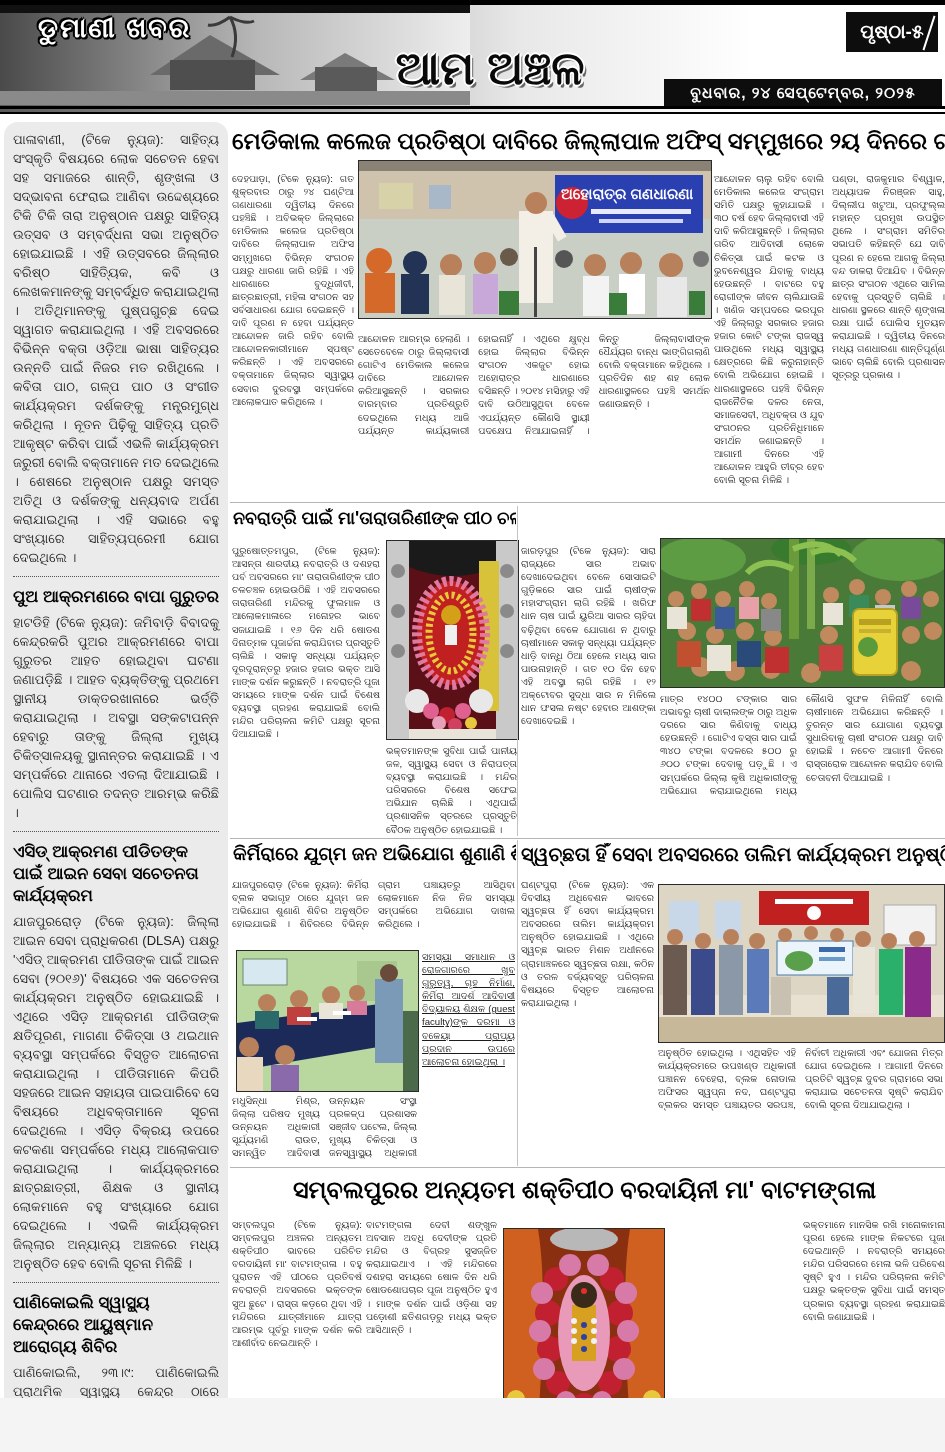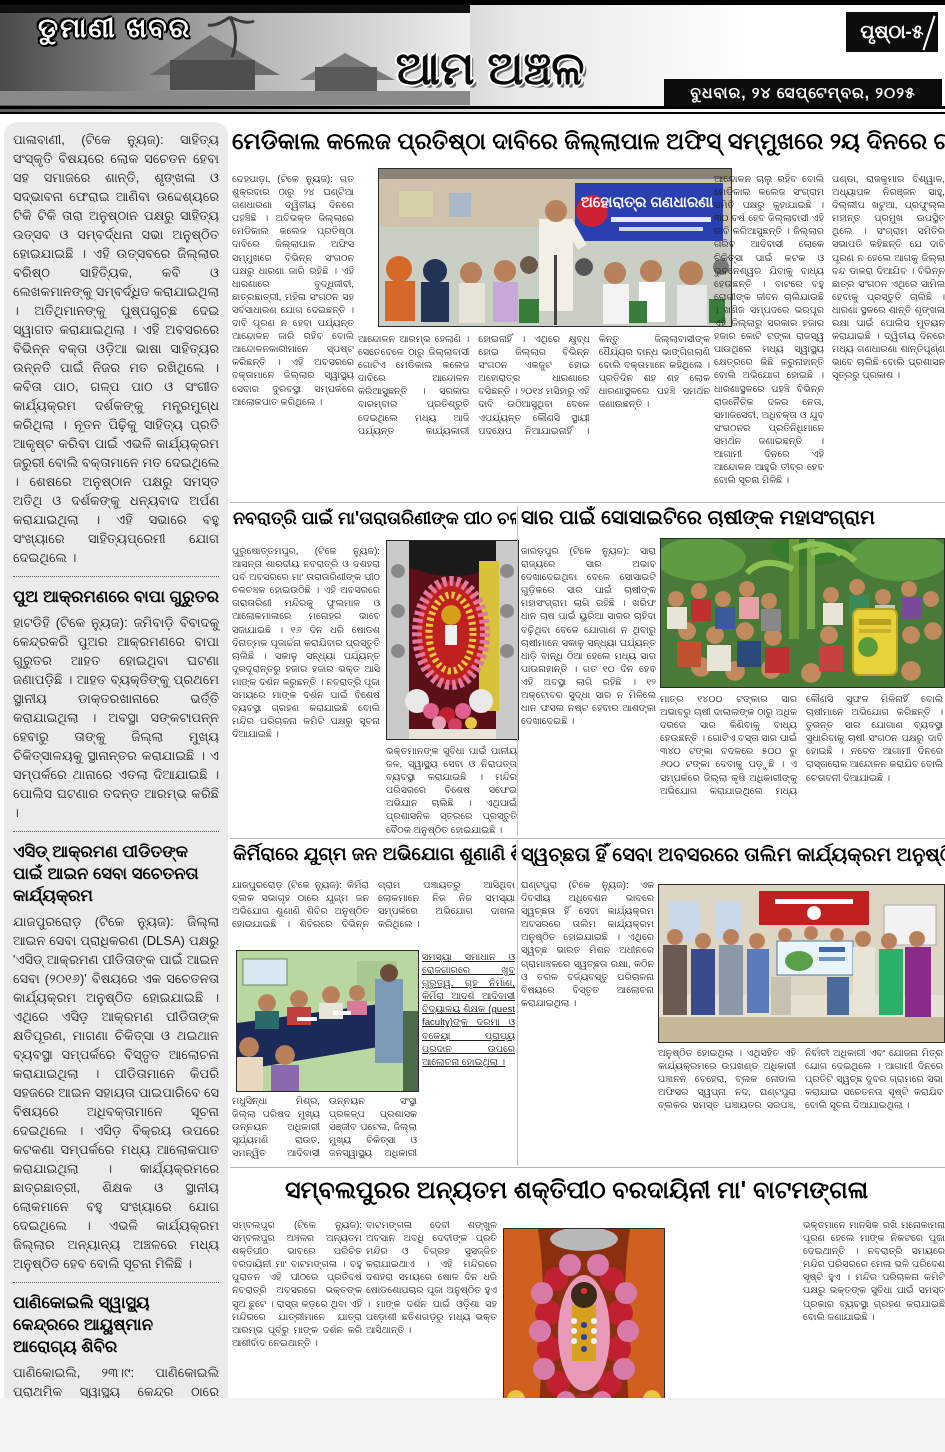--- a/index.html
+++ b/index.html
@@ -95,21 +95,21 @@
           <circle cx="176" cy="70" r="11" fill="#2a2020"></circle>
         <ellipse cx="10" cy="120" rx="18" ry="40" fill="#d88a30"></ellipse>
         <rect x="112" y="30" width="22" height="34" fill="#8a9ab0"></rect>
           <circle cx="123" cy="26" r="8" fill="#b9805c"></circle>
       </svg>
     </div>
     <div class="sbody">ପ୍ରସୂତି ବିଭାଗ ଡାକ୍ତର ଶ୍ରୀମତୀ ସୁଷ୍ମିତା ସ୍ୱାଇଁ, ସ୍ୱାସ୍ଥ୍ୟ କର୍ମଚାରୀ ଓ ଆଶା କର୍ମୀମାନେ ଶିବିର ପରିଚାଳନାରେ ସହଯୋଗ କରିଥିଲେ । ରକ୍ତଚାପ, ମଧୁମେହ ଓ ଟୀକାକରଣ ସେବା ମଧ୍ୟ ପ୍ରଦାନ କରାଯାଇଥିଲା । ଶିବିରରେ ମହିଳାମାନଙ୍କ ଉପସ୍ଥିତି ଉଲ୍ଲେଖନୀୟ ଥିଲା ।</div>
   </div>
 
   <div class="hl center" style="left:232px;top:126px;width:713px;font-size:23px;line-height:30px;">ମେଡିକାଲ କଲେଜ ପ୍ରତିଷ୍ଠା ଦାବିରେ ଜିଲ୍ଲାପାଳ ଅଫିସ୍ ସମ୍ମୁଖରେ ୨ୟ ଦିନରେ ଗଣଧାରଣା</div>
-  <div class="photo" style="left:358px;top:168px;width:352px;height:157px;margin-left:20px;">
+  <div class="photo" style="left:358px;top:160px;width:352px;height:157px;">
     <svg width="352" height="157" viewBox="0 0 352 157">
       <rect width="352" height="157" fill="#c9cfc5"></rect>
       <rect x="0" y="0" width="352" height="58" fill="#cfc3ae"></rect>
       <rect x="0" y="0" width="352" height="10" fill="#8a8274"></rect>
       <rect x="20" y="22" width="34" height="26" fill="#d8d2a8"></rect>
         <rect x="70" y="24" width="22" height="24" fill="#a8b8c8"></rect>
       <rect x="196" y="14" width="148" height="58" fill="#2a3fb0"></rect>
       <circle cx="213" cy="42" r="16" fill="#cc2233"></circle>
       <text x="268" y="38" font-size="15" fill="#ffffff" font-weight="bold" text-anchor="middle">ଅହୋରାତ୍ର ଗଣଧାରଣା</text>
       <rect x="232" y="48" width="100" height="5" fill="#e8e8ff"></rect>
@@ -175,21 +175,20 @@
         <circle cx="68" cy="184" r="7" fill="#d04060"></circle>
         <circle cx="84" cy="182" r="6" fill="#e8c93e"></circle>
       <rect x="22" y="188" width="87" height="10" fill="#e8e4da"></rect>
     </svg>
   </div>
   <div class="col" style="left:232px;top:544px;width:148px;height:292px;">ପୁରୁଷୋତ୍ତମପୁର, (ଟିକେ ନ୍ୟୁଜ): ଆସନ୍ତା ଶାରଦୀୟ ନବରାତ୍ରି ଓ ଦଶହରା ପର୍ବ ଅବସରରେ ମା' ତାରାତାରିଣୀଙ୍କ ପୀଠ ଚଳଚଞ୍ଚଳ ହୋଇଉଠିଛି । ଏହି ଅବସରରେ ତାରାତାରିଣୀ ମନ୍ଦିରକୁ ଫୁଲମାଳ ଓ ଆଲୋକମାଳାରେ ମନୋହର ଭାବେ ସଜାଯାଇଛି । ୧୬ ଦିନ ଧରି ଷୋଡଶ ଦିନାତ୍ମକ ପୂଜାର୍ଚ୍ଚନା କରାଯିବାର ପ୍ରସ୍ତୁତି ଚାଲିଛି । ସକାଳୁ ସନ୍ଧ୍ୟା ପର୍ଯ୍ୟନ୍ତ ଦୂରଦୂରାନ୍ତରୁ ହଜାର ହଜାର ଭକ୍ତ ଆସି ମାଙ୍କ ଦର୍ଶନ କରୁଛନ୍ତି । ନବରାତ୍ରି ପୂଜା ସମୟରେ ମାଙ୍କ ଦର୍ଶନ ପାଇଁ ବିଶେଷ ବ୍ୟବସ୍ଥା ଗ୍ରହଣ କରାଯାଇଛି ବୋଲି ମନ୍ଦିର ପରିଚାଳନା କମିଟି ପକ୍ଷରୁ ସୂଚନା ଦିଆଯାଇଛି ।</div>
   <div class="col" style="left:386px;top:744px;width:131px;height:92px;">ଭକ୍ତମାନଙ୍କ ସୁବିଧା ପାଇଁ ପାନୀୟ ଜଳ, ସ୍ୱାସ୍ଥ୍ୟ ସେବା ଓ ନିରାପତ୍ତା ବ୍ୟବସ୍ଥା କରାଯାଇଛି । ମନ୍ଦିର ପରିସରରେ ବିଶେଷ ସଫେଇ ଅଭିଯାନ ଚାଲିଛି । ଏଥିପାଇଁ ପ୍ରଶାସନିକ ସ୍ତରରେ ପ୍ରସ୍ତୁତି ବୈଠକ ଅନୁଷ୍ଠିତ ହୋଇଯାଇଛି ।</div>
 
   <div class="vline" style="left:517px;top:506px;height:330px;"></div>
 
-  <div class="hl" style="left:521px;top:506px;width:424px;font-size:20px;">ସାର ପାଇଁ ସୋସାଇଟିରେ ଚାଷୀଙ୍କ ମହାସଂଗ୍ରାମ</div>
   <div class="photo" style="left:660px;top:538px;width:283px;height:148px;">
     <svg width="283" height="148" viewBox="0 0 283 148">
       <rect width="283" height="148" fill="#4a7a38"></rect>
       <ellipse cx="40" cy="20" rx="45" ry="22" fill="#5e9c44"></ellipse>
         <ellipse cx="240" cy="18" rx="50" ry="24" fill="#5e9c44"></ellipse>
         <ellipse cx="150" cy="10" rx="40" ry="16" fill="#387a2e"></ellipse>
       <rect x="128" y="0" width="10" height="100" fill="#6a9a3a"></rect>
         <rect x="146" y="0" width="8" height="90" fill="#7aaa4a"></rect>
       <path d="M132 10 q30 -12 48 6 M132 30 q-30 -14 -46 4 M150 14 q26 -10 44 8" stroke="#8cc050" stroke-width="6" fill="none"></path>
       <g fill="#c08a5e">
@@ -312,21 +311,21 @@
       <rect x="112" y="92" width="20" height="38" fill="#c8c0b0"></rect>
         <rect x="168" y="92" width="22" height="38" fill="#4a6a9a"></rect>
       <rect x="0" y="132" width="285" height="25" fill="#c8b89a"></rect>
     </svg>
   </div>
   <div class="col" style="left:521px;top:878px;width:133px;height:286px;">ଘଣ୍ଟପୁରା (ଟିକେ ନ୍ୟୁଜ): ଏକ ଦିବସୀୟ ଅଧିବେଶନ ଭାବରେ ସ୍ୱଚ୍ଛତା ହିଁ ସେବା କାର୍ଯ୍ୟକ୍ରମ ଅବସରରେ ତାଲିମ କାର୍ଯ୍ୟକ୍ରମ ଅନୁଷ୍ଠିତ ହୋଇଯାଇଛି । ଏଥିରେ ସ୍ୱଚ୍ଛ ଭାରତ ମିଶନ ଅଧୀନରେ ଗ୍ରାମାଞ୍ଚଳରେ ସ୍ୱଚ୍ଛତା ରକ୍ଷା, କଠିନ ଓ ତରଳ ବର୍ଜ୍ୟବସ୍ତୁ ପରିଚାଳନା ବିଷୟରେ ବିସ୍ତୃତ ଆଲୋଚନା କରାଯାଇଥିଲା ।</div>
   <div class="col cols2" style="left:658px;top:1046px;width:285px;height:118px;">ଅନୁଷ୍ଠିତ ହୋଇଥିଲା । ଏଥିସହିତ ଏହି କାର୍ଯ୍ୟକ୍ରମରେ ଉପଖଣ୍ଡ ଅଧିକାରୀ ପଞ୍ଚାନନ ବେହେରା, ବ୍ଲକ ନୋଡାଲ ଅଫିସର ସ୍ୱପ୍ନା ନଦ, ଘଣ୍ଟପୁରା ବ୍ଲକର ସମସ୍ତ ପଞ୍ଚାୟତର ସରପଞ୍ଚ, ନିର୍ବାଚୀ ଅଧିକାରୀ ଏବଂ ଯୋଜନା ମିତ୍ର ଯୋଗ ଦେଇଥିଲେ । ଆଗାମୀ ଦିନରେ ପ୍ରତିଟି ସ୍ୱଚ୍ଛ ଦୁବର ଗ୍ରାମରେ ସଭା କରାଯାଇ ସଚେତନତା ସୃଷ୍ଟି କରାଯିବ ବୋଲି ସୂଚନା ଦିଆଯାଇଥିଲା ।</div>
 
   <div class="hline" style="left:230px;top:1167px;width:715px;"></div>
 
-  <div class="hl center" style="left:220px;top:1172px;width:713px;font-size:24px;line-height:36px;">ସମ୍ବଲପୁରର ଅନ୍ୟତମ ଶକ୍ତିପୀଠ ବରଦାୟିନୀ ମା' ବାଟମଙ୍ଗଳା</div>
+  <div class="hl center" style="left:228px;top:1172px;width:713px;font-size:24px;line-height:36px;">ସମ୍ବଲପୁରର ଅନ୍ୟତମ ଶକ୍ତିପୀଠ ବରଦାୟିନୀ ମା' ବାଟମଙ୍ଗଳା</div>
   <div class="photo" style="left:503px;top:1228px;width:160px;height:192px;">
     <svg width="160" height="192" viewBox="0 0 160 192">
       <rect width="160" height="192" fill="#8a3010"></rect>
       <path d="M0 0 h34 q10 60 0 192 h-34 z" fill="#d06020"></path>
       <path d="M160 0 h-34 q-10 60 0 192 h34 z" fill="#d06020"></path>
       <ellipse cx="80" cy="10" rx="34" ry="12" fill="#b8b8b8"></ellipse>
       <g fill="#c02030">
         <circle cx="52" cy="50" r="12"></circle>
           <circle cx="108" cy="50" r="12"></circle>
           <circle cx="44" cy="84" r="13"></circle>

